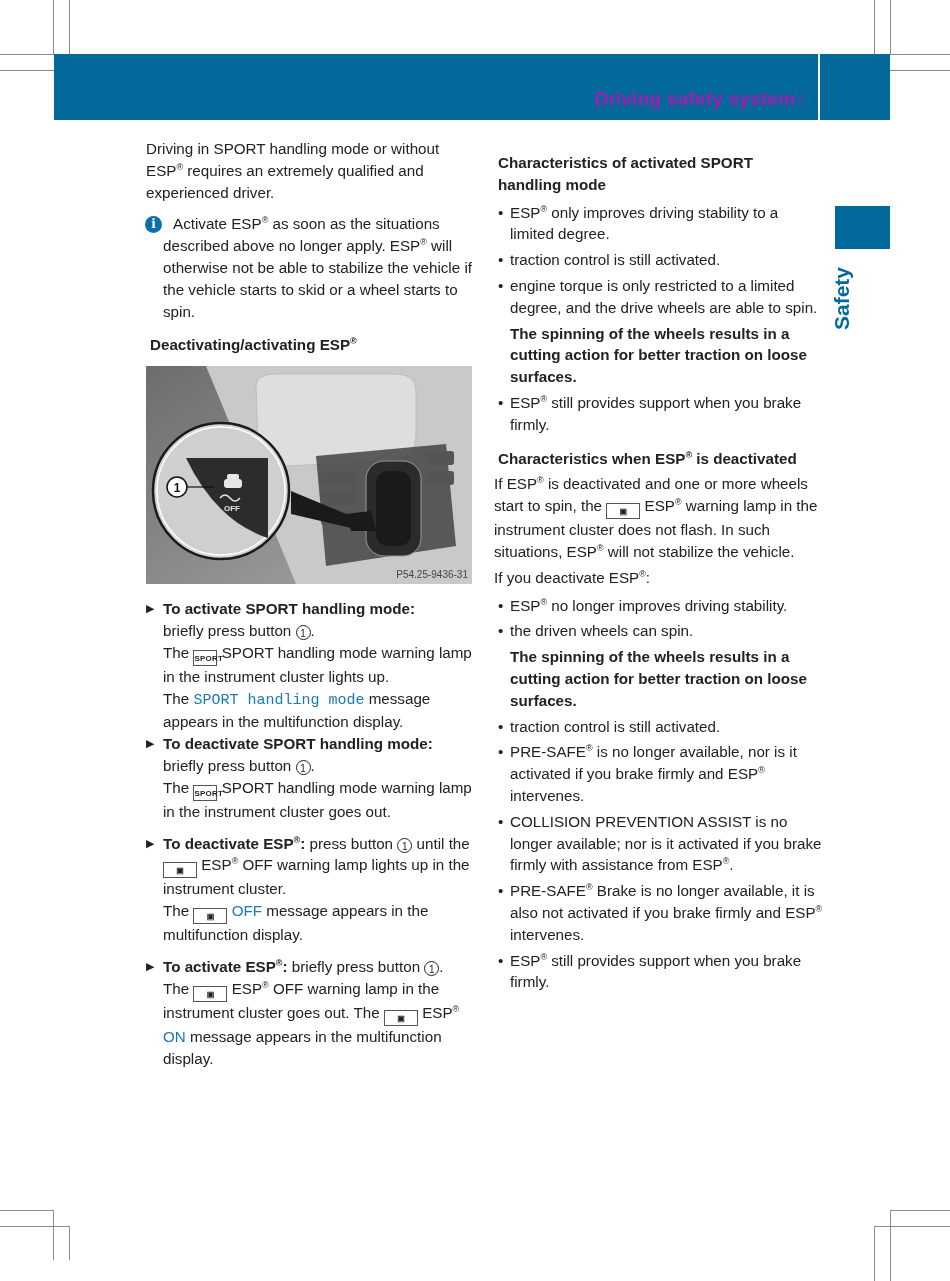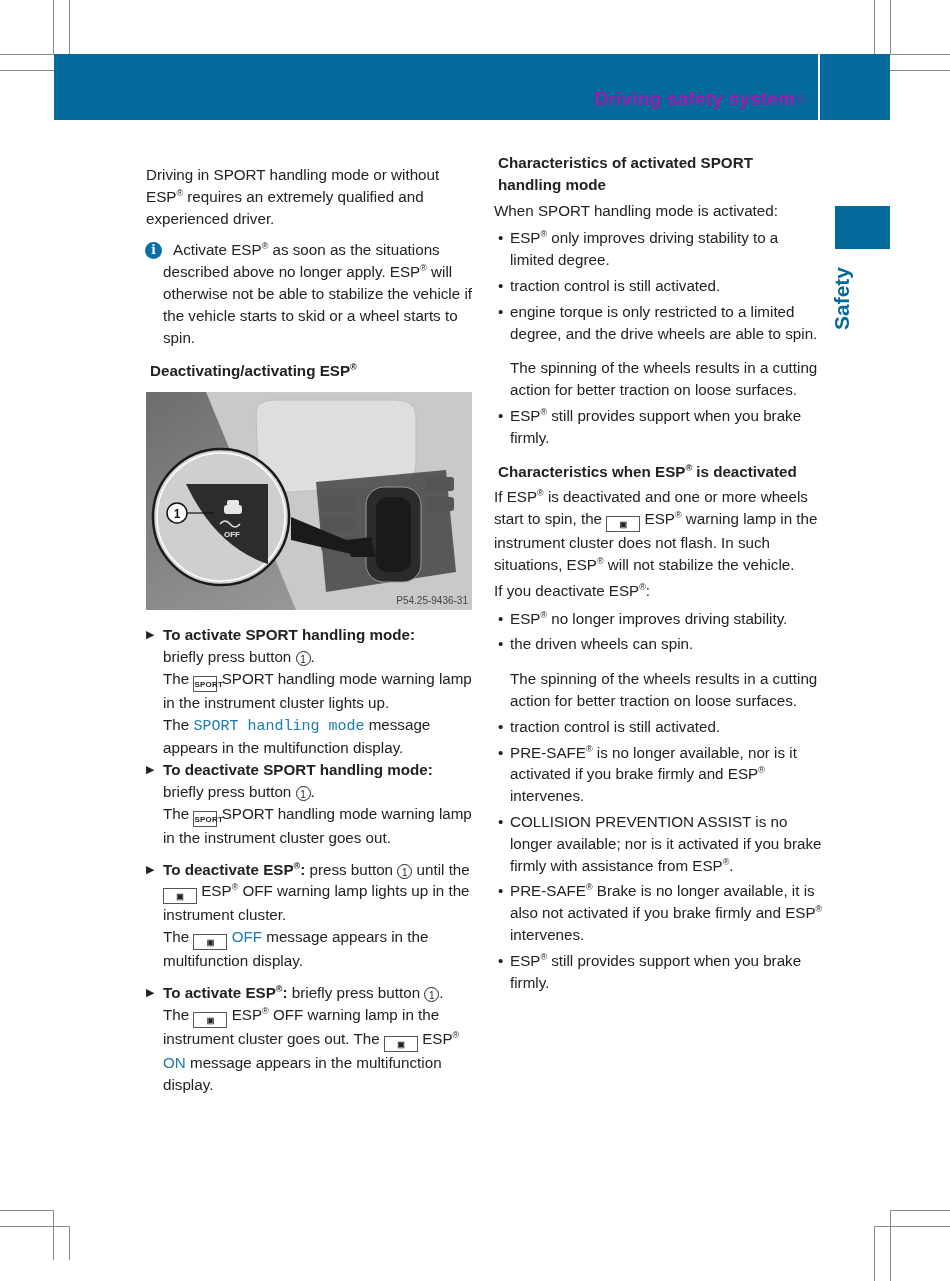--- a/index.html
+++ b/index.html
@@ -7,21 +7,21 @@
          font-family:"Liberation Sans", sans-serif; color:#222; }
   .crop { position:absolute; background:#8a8a8a; }
   .header { position:absolute; left:54px; top:54px; width:836px; height:66px; background:#03699b; }
   .header-divider { position:absolute; left:818px; top:54px; width:2px; height:66px; background:#ffffff; }
   .header-title { position:absolute; right:144px; top:88px; color:#a21caf; font-weight:bold; font-size:19px; letter-spacing:0.2px; }
   .page-num { position:absolute; left:796px; top:91px; color:#0369a1; font-weight:bold; font-size:16px; }
   .side-tab { position:absolute; left:835px; top:206px; width:55px; height:43px; background:#03699b; }
   .side-label { position:absolute; left:830px; top:330px; transform-origin:left top; transform:rotate(-90deg);
                 color:#03699b; font-weight:bold; font-size:21px; }
   .col { position:absolute; font-size:15.2px; line-height:21.8px; }
-  .col-left { left:146px; top:164px; width:330px; }
+  .col-left { left:146px; top:138px; width:330px; }
   .col-right { left:494px; top:148px; width:330px; }
   p { margin:0; }
   sup { font-size:9px; line-height:0; vertical-align:6px; }
   h3 { margin:4px; font-size:15.2px; font-weight:bold; line-height:21.8px; }
   .note { position:relative; padding-left:17px; margin-top:10px; }
   .info-icon { position:absolute; left:-1px; top:3px; width:17px; height:17px; border-radius:50%;
                background:#0a6fa6; color:#fff; font-weight:bold; font-size:12px; text-align:center; line-height:17px; font-family:"DejaVu Serif", serif; }
   .note-text { padding-left:0; text-indent:10px; }
   .figure { position:relative; width:326px; height:218px; margin-top:10px; background:#8a8a8a; overflow:hidden; }
   .step { position:relative; padding-left:17px; }
@@ -30,21 +30,21 @@
           line-height:15px; text-align:center; vertical-align:-1px; box-sizing:border-box; }
   .lampbox { display:inline-block; border:1px solid #555; height:16px; vertical-align:-3px; text-align:center;
              font-size:8px; font-weight:bold; line-height:16px; box-sizing:border-box; }
   .lamp-sport { width:24px; letter-spacing:0.2px; }
   .lamp-esp { width:34px; }
   .mono { font-family:"Liberation Mono", monospace; color:#1a7bb0; font-size:15px; }
   .blue { color:#1a7bb0; font-family:"Liberation Sans", sans-serif; }
   ul { margin:0; padding:0; list-style:none; }
   li { position:relative; padding-left:16px; margin-top:4px; }
   li::before { content:"•"; position:absolute; left:4px; top:0; }
-  .sub { margin-top:13px; }
+  .sub { margin-top:4px;font-weight:bold; }
   .gap { height:10px; }
 </style>
 </head>
 <body>
 
 <div class="crop" style="left:53px;top:0;width:1px;height:54px;"></div>
 <div class="crop" style="left:69px;top:0;width:1px;height:54px;"></div>
 <div class="crop" style="left:0;top:54px;width:54px;height:1px;"></div>
 <div class="crop" style="left:0;top:70px;width:54px;height:1px;"></div>
 <div class="crop" style="left:874px;top:0;width:1px;height:54px;"></div>
@@ -171,21 +171,20 @@
       <span class="lampbox lamp-esp">▣</span>
       <span>ESP<sup>®</sup></span>
       <span class="blue">ON</span>
       <span>message appears in the multifunction display.</span>
     </p>
   </div>
 </div>
 
 <div class="col col-right">
   <h3>Characteristics of activated SPORT handling mode</h3>
-  <p style="margin-top:4px;">When SPORT handling mode is activated:</p>
   <ul style="margin-top:6px;">
     <li>ESP<sup>®</sup> only improves driving stability to a limited degree.</li>
     <li>traction control is still activated.</li>
     <li>
       <span>engine torque is only restricted to a limited degree, and the drive wheels are able to spin.</span>
       <p class="sub">The spinning of the wheels results in a cutting action for better traction on loose surfaces.</p>
     </li>
     <li>ESP<sup>®</sup> still provides support when you brake firmly.</li>
   </ul>
 

